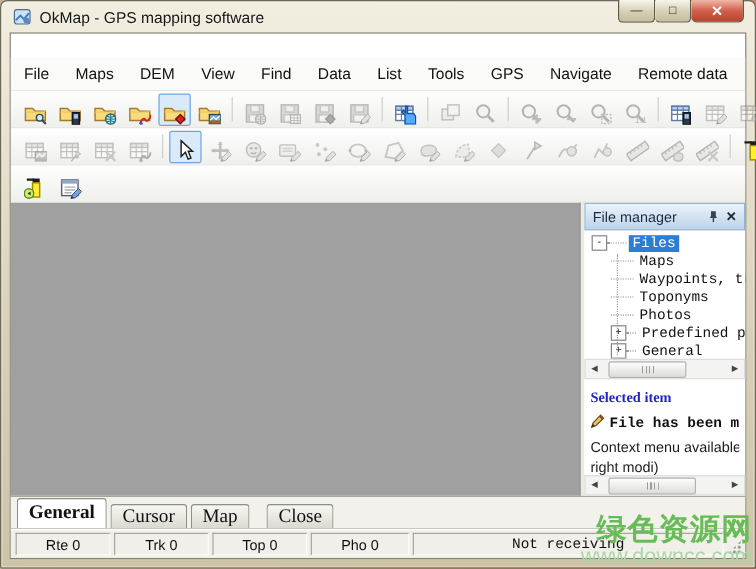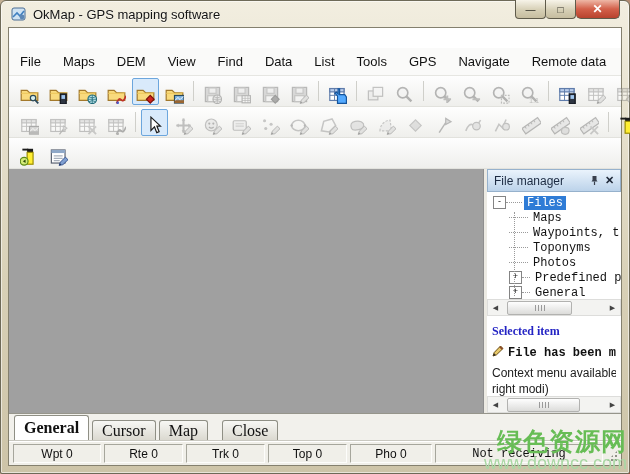--- a/index.html
+++ b/index.html
@@ -637,21 +637,20 @@
     </div>
 
     <div class="tabstrip">
         <div class="tab active">General</div>
         <div class="tab">Cursor</div>
         <div class="tab">Map</div>
         <div class="tab gap">Close</div>
       </div>
 
     <div class="statusbar">
-      <div class="status-cell" style="width: 86px;">Wpt 0</div>
         <div class="status-cell" style="width: 77px;">Rte 0</div>
         <div class="status-cell" style="width: 77px;">Trk 0</div>
         <div class="status-cell" style="width: 77px;">Top 0</div>
         <div class="status-cell" style="width: 80px;">Pho 0</div>
         <div class="status-cell" style="flex: 1 1 0%; font-family: Liberation Mono, monospace;">Not receiving</div>
         <span class="resize-grip"></span>
     </div>
   </div>
 </div>
 

